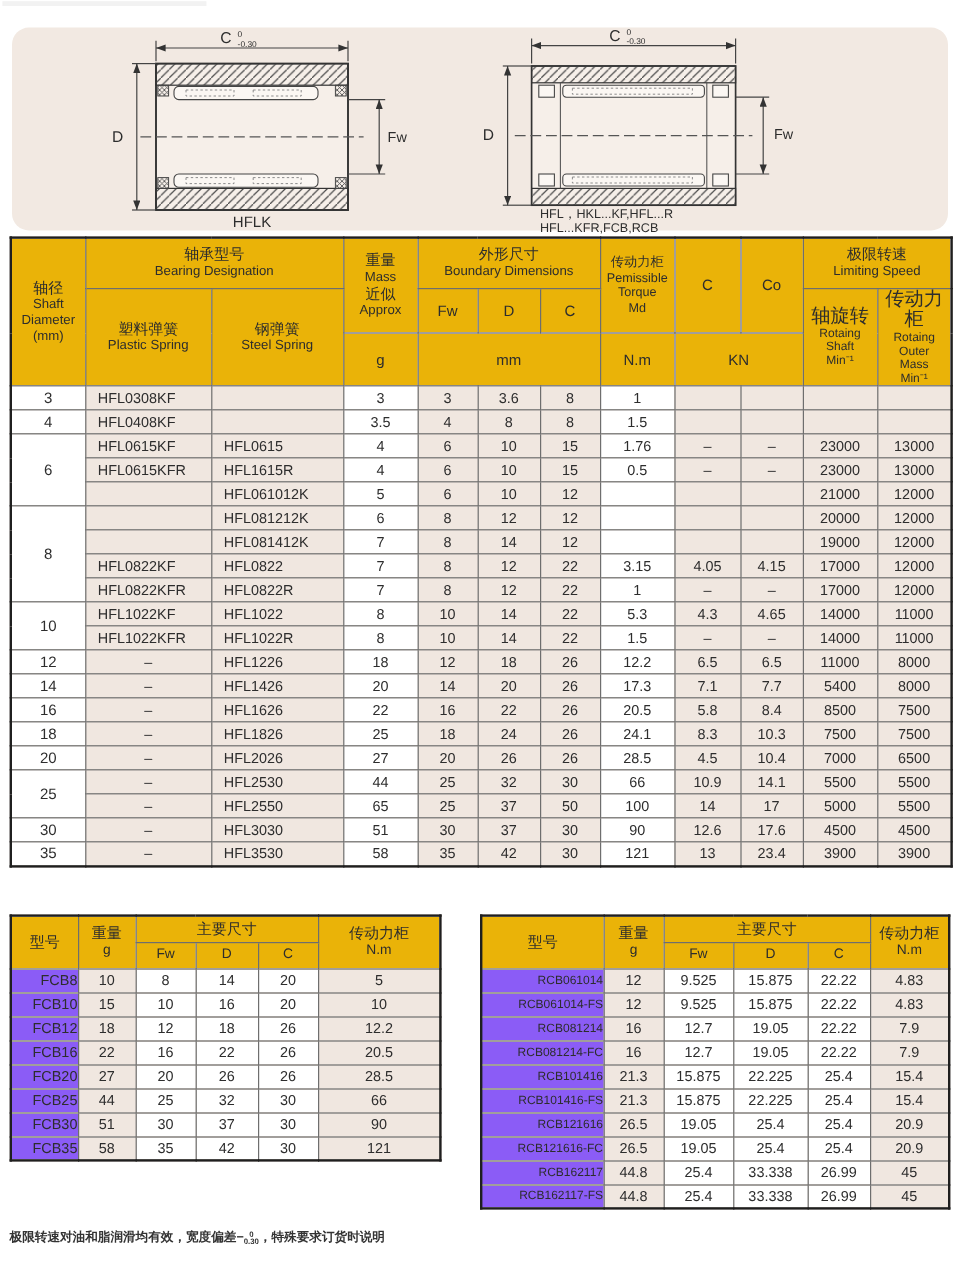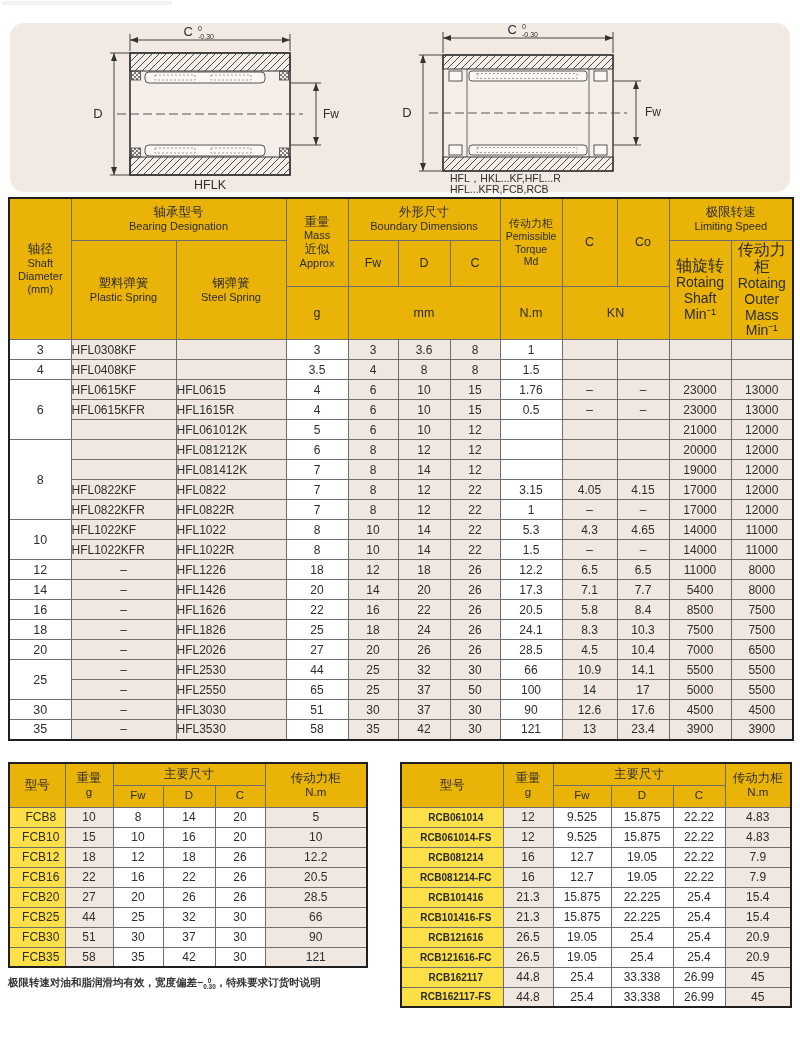--- a/index.html
+++ b/index.html
@@ -17,41 +17,41 @@
   td{font-size:12px;background:#f0e7e0;}
 
   
   #main-table{left:8px;top:197px;width:784px;}
   #main-table thead tr:nth-child(1){height:42px;}
   #main-table thead tr:nth-child(2){height:26px;}
   #main-table thead tr:nth-child(3){height:30px;}
   #main-table tbody tr{height:20px;}
   #main-table .l{line-height:1.18;font-size:11px;}
   #main-table .cn{font-size:12.5px;}
-  #main-table th.small .l{font-size:14px;line-height:1.12;}
+  #main-table th.small .l{font-size:10px;line-height:1.12;}
   #main-table th.small .cn{font-size:16px;}
   #main-table .unit{font-size:12.5px;}
   td.shaft{background:#fff;font-size:12.5px;}
   td.wt{background:#fff;}
-  td.desig{text-align:left;}
+  td.desig{text-align:left;padding-left:10px;}
   td.desig.ctr{text-align:center;padding-left:0;}
 
   
   #fcb-table{left:8px;top:762px;width:358px;}
   #rcb-table{left:400px;top:762px;width:390px;}
   .btab thead tr{height:22px;}
   .btab tbody tr{height:20px;}
   .btab .l{line-height:1.15;font-size:11.5px;}
   .btab .cn{font-size:12.5px;}
   .btab td{background:#fff;}
   .btab td.bg{background:#f0e7e0;}
-  .btab td.model{text-align:center;padding-left:7px;background:#fde047;}
-  .btab td.model.small{font-size:10px;font-weight:bold;}
-
-  .footnote{position:absolute;left:8px;top:976px;width:390px;font-size:10.5px;font-weight:bold;color:#333;}
+  .btab td.model{text-align:right;padding-left:7px;background:#8b5cf6;}
+  .btab td.model.small{font-size:10px;}
+
+  .footnote{position:absolute;left:8px;top:1024px;width:390px;font-size:10.5px;font-weight:bold;color:#333;}
   .stack{display:inline-block;vertical-align:-3px;text-align:center;line-height:1;}
   .stack div{font-size:6.5px;font-weight:bold;}
 </style>
 </head>
 <body>
 
 <div class="page">
   <div class="top-artifact"></div>
 
   <div class="panel"></div>

